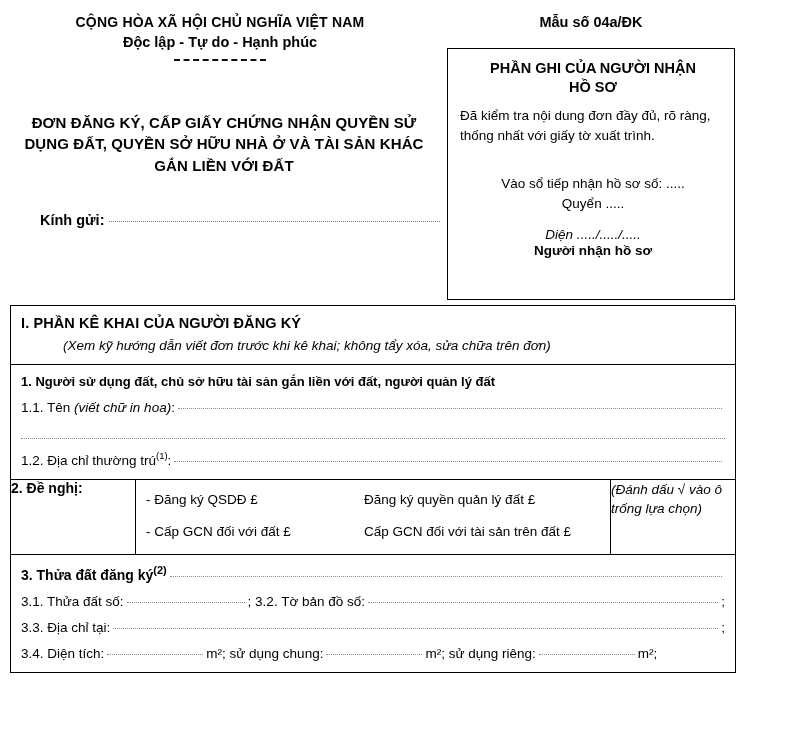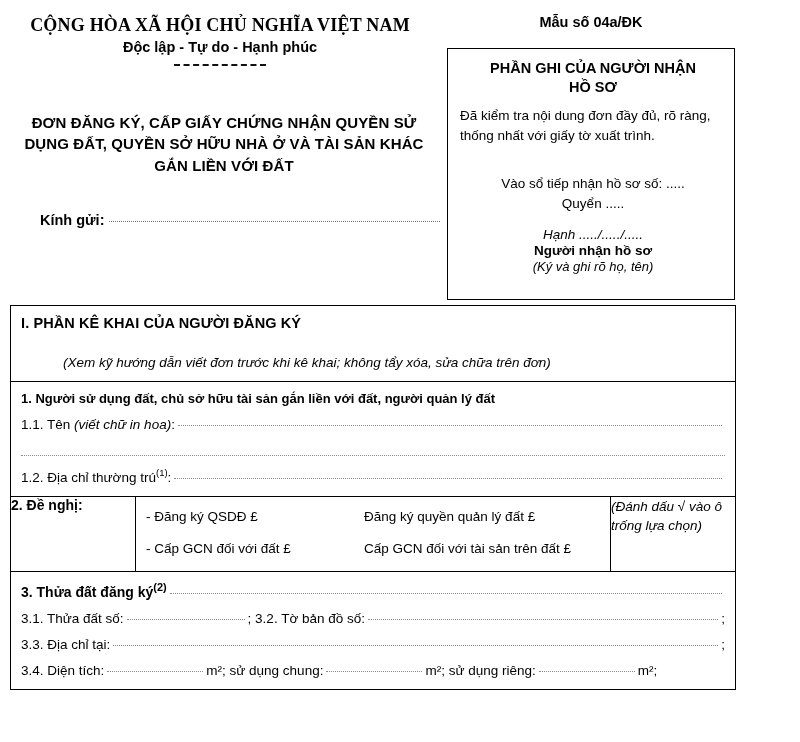--- a/index.html
+++ b/index.html
@@ -30,26 +30,25 @@
   }
 
   .national-heading {
     position: absolute;
     left: 10px;
     top: 14px;
     width: 420px;
     text-align: center;
   }
   .nh-line1 {
-    font-size: 18px;
+    font-size: 14px;
     font-weight: bold;
     letter-spacing: 0.2px;
     line-height: 1.25;
     white-space: nowrap;
-    font-family: Liberation Serif, serif;
   }
   .nh-line2 {
     font-size: 14.5px;
     font-weight: bold;
     line-height: 1.45;
     text-align: center;
   }
   .nh-rule {
     width: 92px;
     height: 0;
@@ -167,21 +166,21 @@
   }
 
   .sec-head {
     font-size: 14.5px;
     font-weight: bold;
     letter-spacing: 0.1px;
   }
   .sec-sub {
     font-size: 13.5px;
     font-style: italic;
-    margin-top: 24px;
+    margin-top: 7px;
     padding-left: 42px;
   }
 
   .item-head {
     font-size: 13px;
     font-weight: bold;
     margin-bottom: 3px;
   }
 
   .fill-row {
@@ -271,23 +270,22 @@
     <div class="form-code">Mẫu số 04a/ĐK</div>
 
     <div class="receiver-box">
       <div class="rb-title">
         <div>PHẦN GHI CỦA NGƯỜI NHẬN</div>
         <div>HỒ SƠ</div>
       </div>
       <div class="rb-body">Đã kiểm tra nội dung đơn đầy đủ, rõ ràng, thống nhất với giấy tờ xuất trình.</div>
       <div class="rb-center">Vào sổ tiếp nhận hồ sơ số: .....</div>
       <div class="rb-center">Quyển .....</div>
-      <div class="rb-date">Hạnh ...../...../.....</div>
+      <div class="rb-date">Diện ...../...../.....</div>
       <div class="rb-signer">Người nhận hồ sơ</div>
-      <div class="rb-note">(Ký và ghi rõ họ, tên)</div>
     </div>
 
   </div>
 
   <table class="main-table">
     <colgroup>
       <col style="width:125px">
       <col style="width:475px">
       <col style="width:125px">
     </colgroup>

